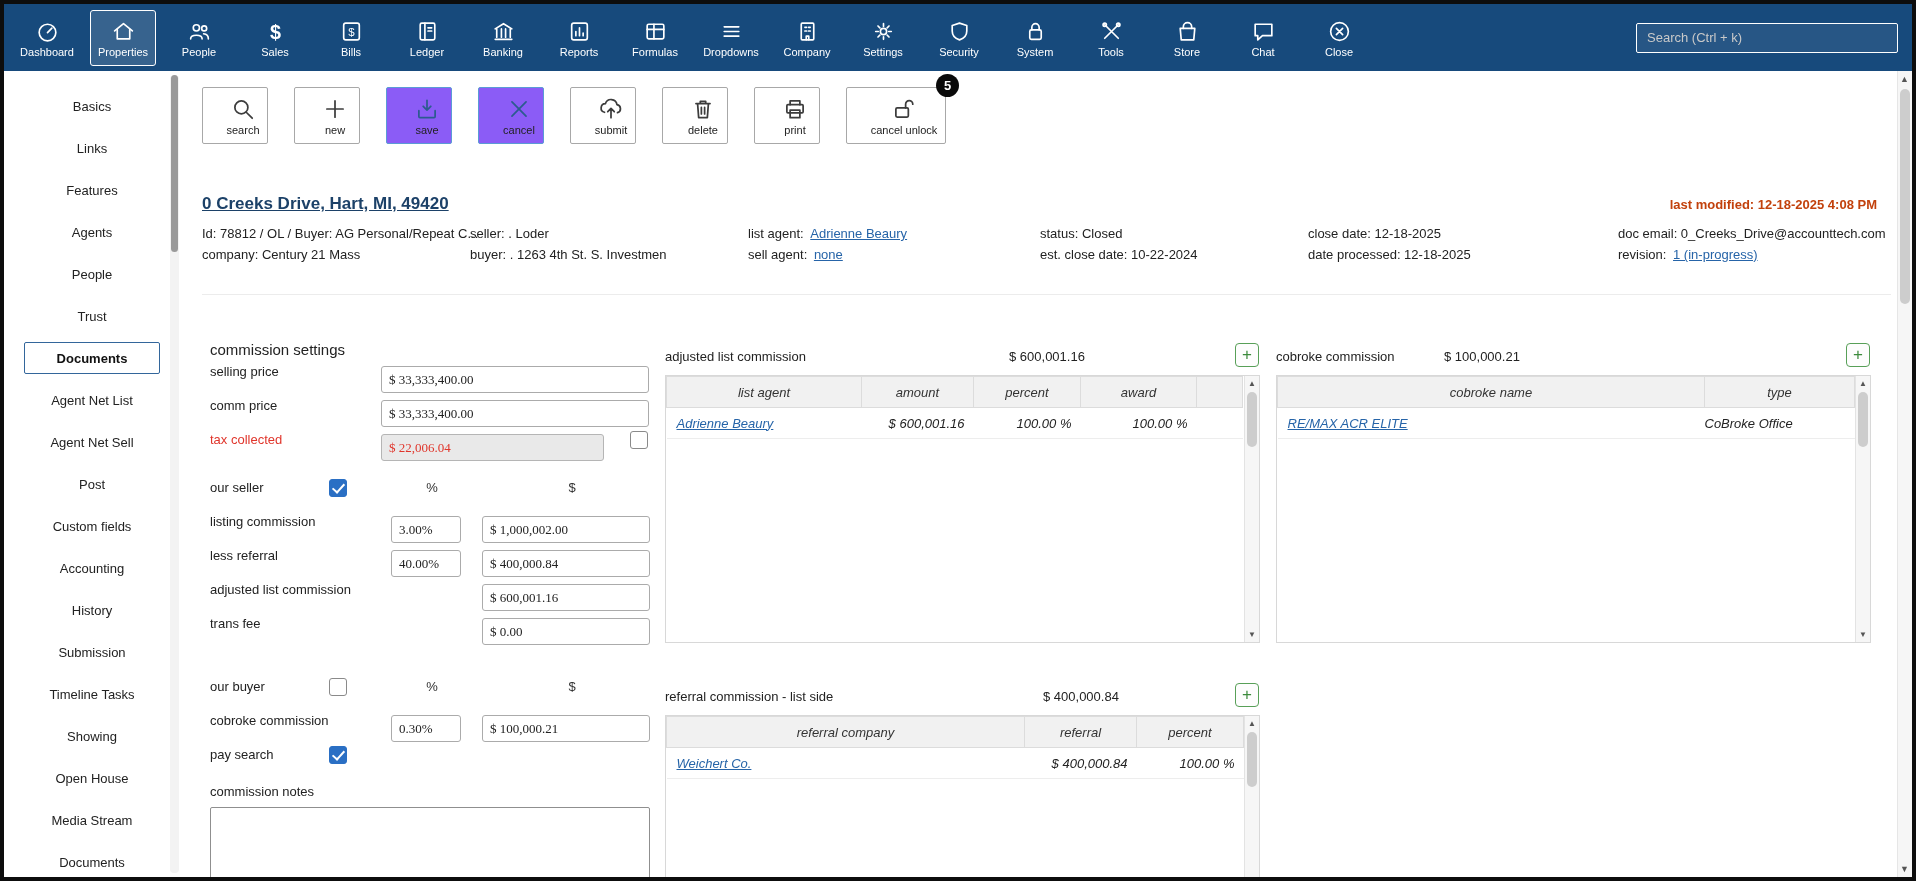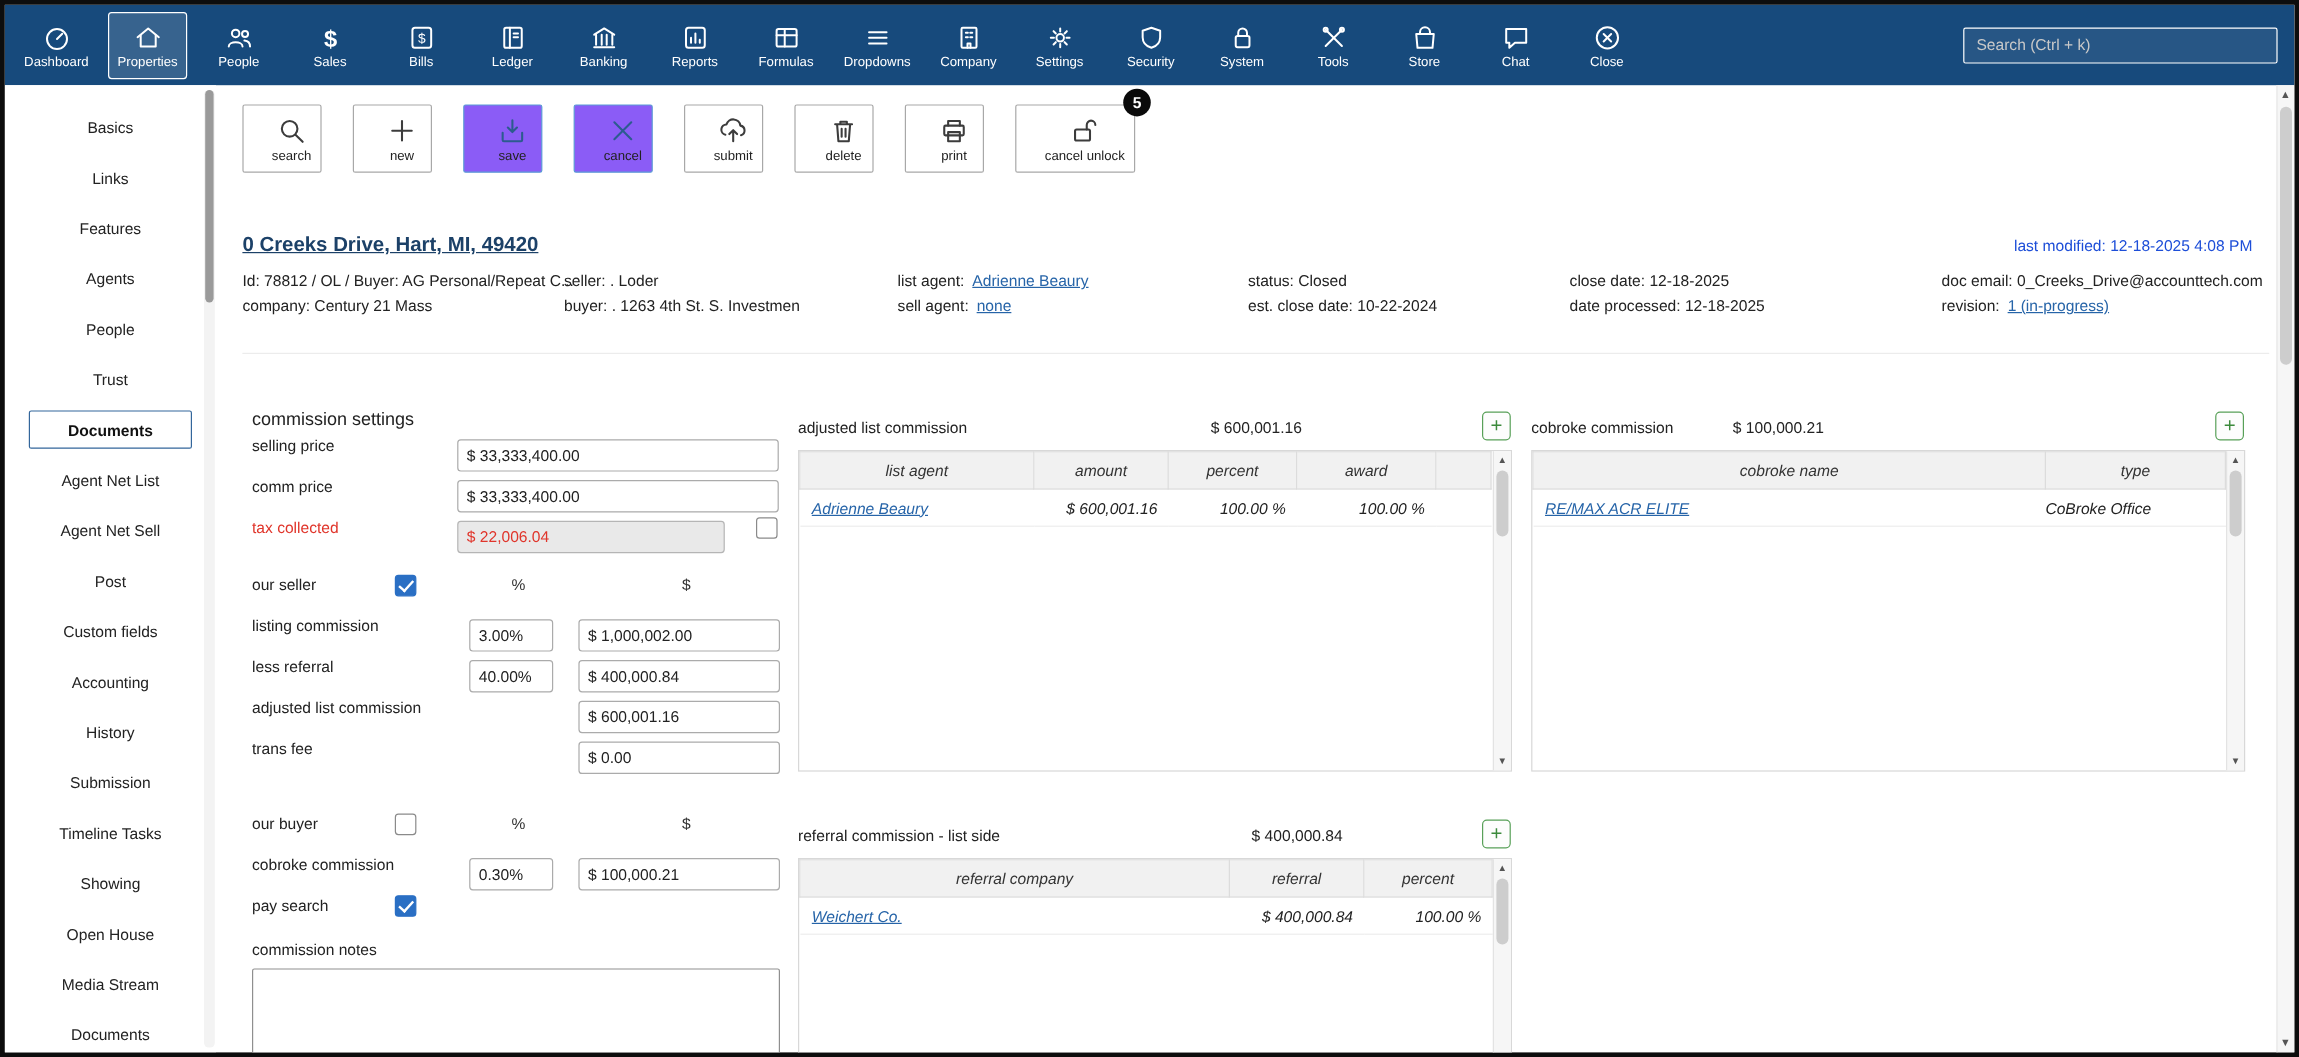--- a/index.html
+++ b/index.html
@@ -41,42 +41,42 @@
   .tb-btn.hl { background:#8b5cf6; border-color:#5b9bd5; }
   .tb-btn.hl .tb-ic { color:#2c5b8f; }
   .tb-ic { height:28px; display:flex; align-items:center; }
   .tb-ic svg { width:26px; height:26px; }
   .tb-lbl { font-size:11px; color:#222; margin-top:1px; white-space:nowrap; }
   .tb-badge { position:absolute; top:-13px; right:-13px; width:23px; height:23px; border-radius:50%; background:#0a0a0a; color:#fff; font-size:13px; font-weight:700; display:flex; align-items:center; justify-content:center; }
 
   
   .title-row { display:flex; align-items:baseline; margin-top:50px; padding-right:14px; }
   .prop-title { font-size:17px; font-weight:700; color:#1c4168; text-decoration:underline; cursor:pointer; }
-  .last-modified { margin-left:auto; font-size:13px; font-weight:400; color:#1d4ed8; }
+  .last-modified { margin-left:auto; font-size:13px; font-weight:700; color:#c2410c; }
   .info-grid { display:flex; margin-top:9px; padding-bottom:29px; border-bottom:1px solid #ececec; }
   .info-col { flex:none; }
   .info-col:nth-child(1){ width:268px; } .info-col:nth-child(2){ width:278px; }
   .info-col:nth-child(3){ width:292px; } .info-col:nth-child(4){ width:268px; }
   .info-col:nth-child(5){ width:310px; } .info-col:nth-child(6){ flex:1; }
   .info-line { font-size:13px; color:#222; line-height:21px; white-space:nowrap; }
   .ilink { color:#2664a8; text-decoration:underline; margin-left:3px; cursor:pointer; }
 
   
   .content { display:flex; margin-top:46px; }
   .col-left { width:463px; flex:none; padding-left:8px; }
   .col-mid { width:595px; flex:none; }
   .col-right { width:595px; flex:none; margin-left:16px; }
 
   
   .section-label { font-size:15px; color:#222; margin-bottom:0; }
   .frow { display:flex; align-items:center; margin-bottom:7px; height:27px; }
   .flabel { width:171px; font-size:13px; color:#222; flex:none; }
   .flabel.w-sm { width:113px; }
   .flabel.red { color:#e0352b; }
-  .input { height:27px; border:1px solid #ababab; border-radius:3px; font-family:Liberation Sans, sans-serif; font-size:13px; padding:0 7px; color:#222;margin-top:16px; }
+  .input { height:27px; border:1px solid #ababab; border-radius:3px; font-family:Liberation Serif, serif; font-size:13px; padding:0 7px; color:#222;margin-top:16px; }
   .input.full { width:268px; }
   .input.pct { width:70px; margin-left:10px; }
   .input.amt { width:168px; margin-left:21px; }
   .input.amt.solo { margin-left:101px; }
   .input.tax { width:223px; background:#e9e9e9; color:#e0352b; border-color:#b5b5b5; }
   .checkbox { width:18px; height:18px; border:1px solid #8a8a8a; border-radius:3px; background:#fff; margin-left:6px; position:relative; cursor:pointer; flex:none; }
   .checkbox.tax-cb { margin-left:26px; }
   .checkbox.checked { background:#2a6fc4; border-color:#2a6fc4; }
   .checkbox.checked::after { content:""; position:absolute; left:5px; top:1px; width:5px; height:10px; border:solid #fff; border-width:0 2.4px 2.4px 0; transform:rotate(42deg); }
   .pct-hdr { width:70px; margin-left:50px; text-align:center; font-size:13px; color:#333; }

